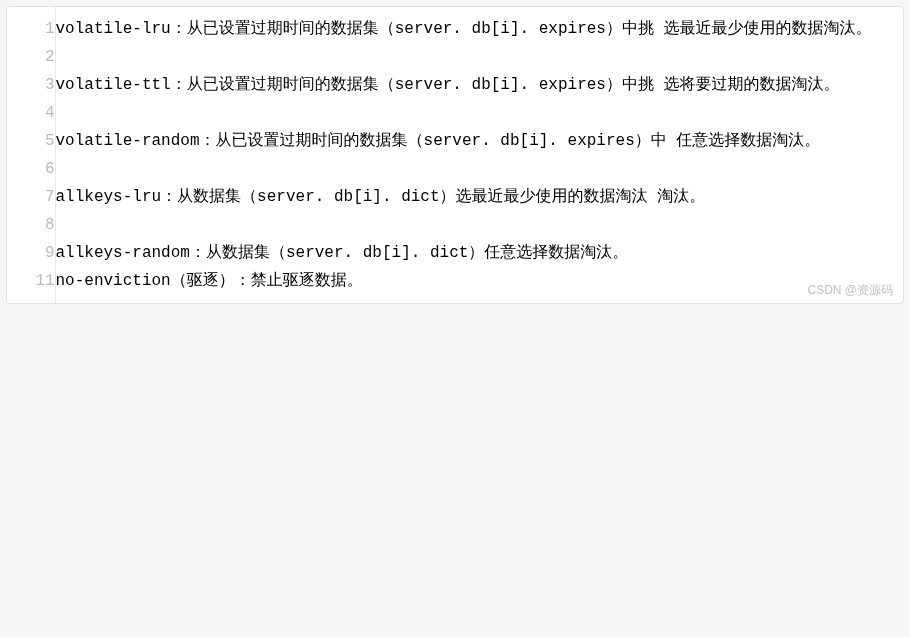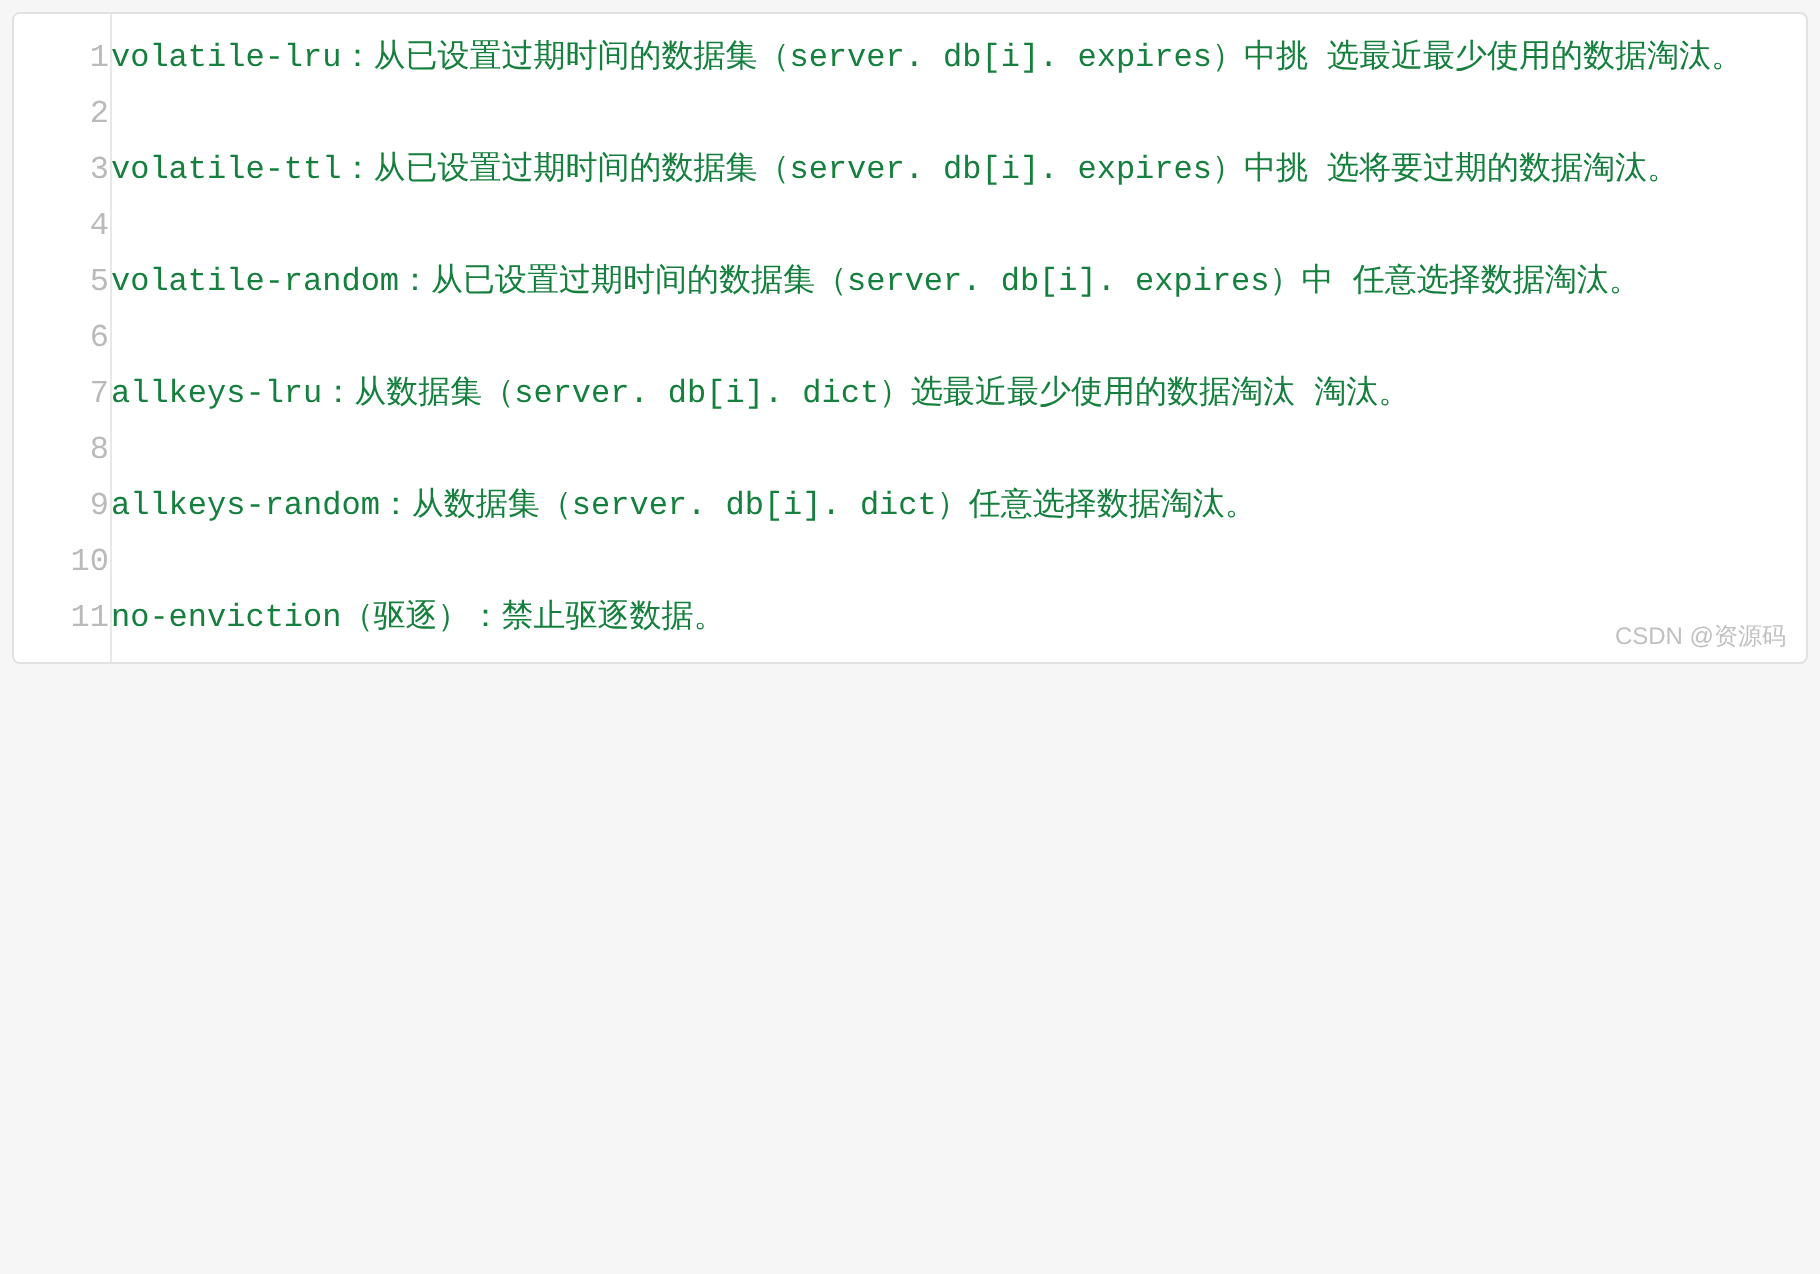--- a/index.html
+++ b/index.html
@@ -33,21 +33,21 @@
     padding-right: 12px;
     padding-left: 8px;
     user-select: none;
     border-right: 1px solid #e8e8e8;
     background: #ffffff;
     line-height: 28px;
   }
   .code-cell {
     padding-left: 16px;
     padding-right: 16px;
-    color: #15803d;
+    color: #000000;
     font-size: 16px;
     line-height: 28px;
     white-space: pre-wrap;
     word-break: break-all;
   }
   .row-first .gutter, .row-first .code-cell { padding-top: 8px; }
   .row-last .gutter, .row-last .code-cell { padding-bottom: 8px; }
   .watermark {
     position: absolute;
     right: 10px;
@@ -92,24 +92,20 @@
         <td class="code-cell">allkeys-lru：从数据集（server. db[i]. dict）选最近最少使用的数据淘汰 淘汰。</td>
       </tr>
       <tr>
         <td class="gutter">8</td>
         <td class="code-cell">&nbsp;</td>
       </tr>
       <tr>
         <td class="gutter">9</td>
         <td class="code-cell">allkeys-random：从数据集（server. db[i]. dict）任意选择数据淘汰。</td>
       </tr>
-      <tr>
-        <td class="gutter">10</td>
-        <td class="code-cell">&nbsp;</td>
-      </tr>
       <tr class="row-last">
         <td class="gutter">11</td>
         <td class="code-cell">no-enviction（驱逐）：禁止驱逐数据。</td>
       </tr>
     </tbody>
   </table>
   <div class="watermark">CSDN @资源码</div>
 </div>
 
 </body></html>

